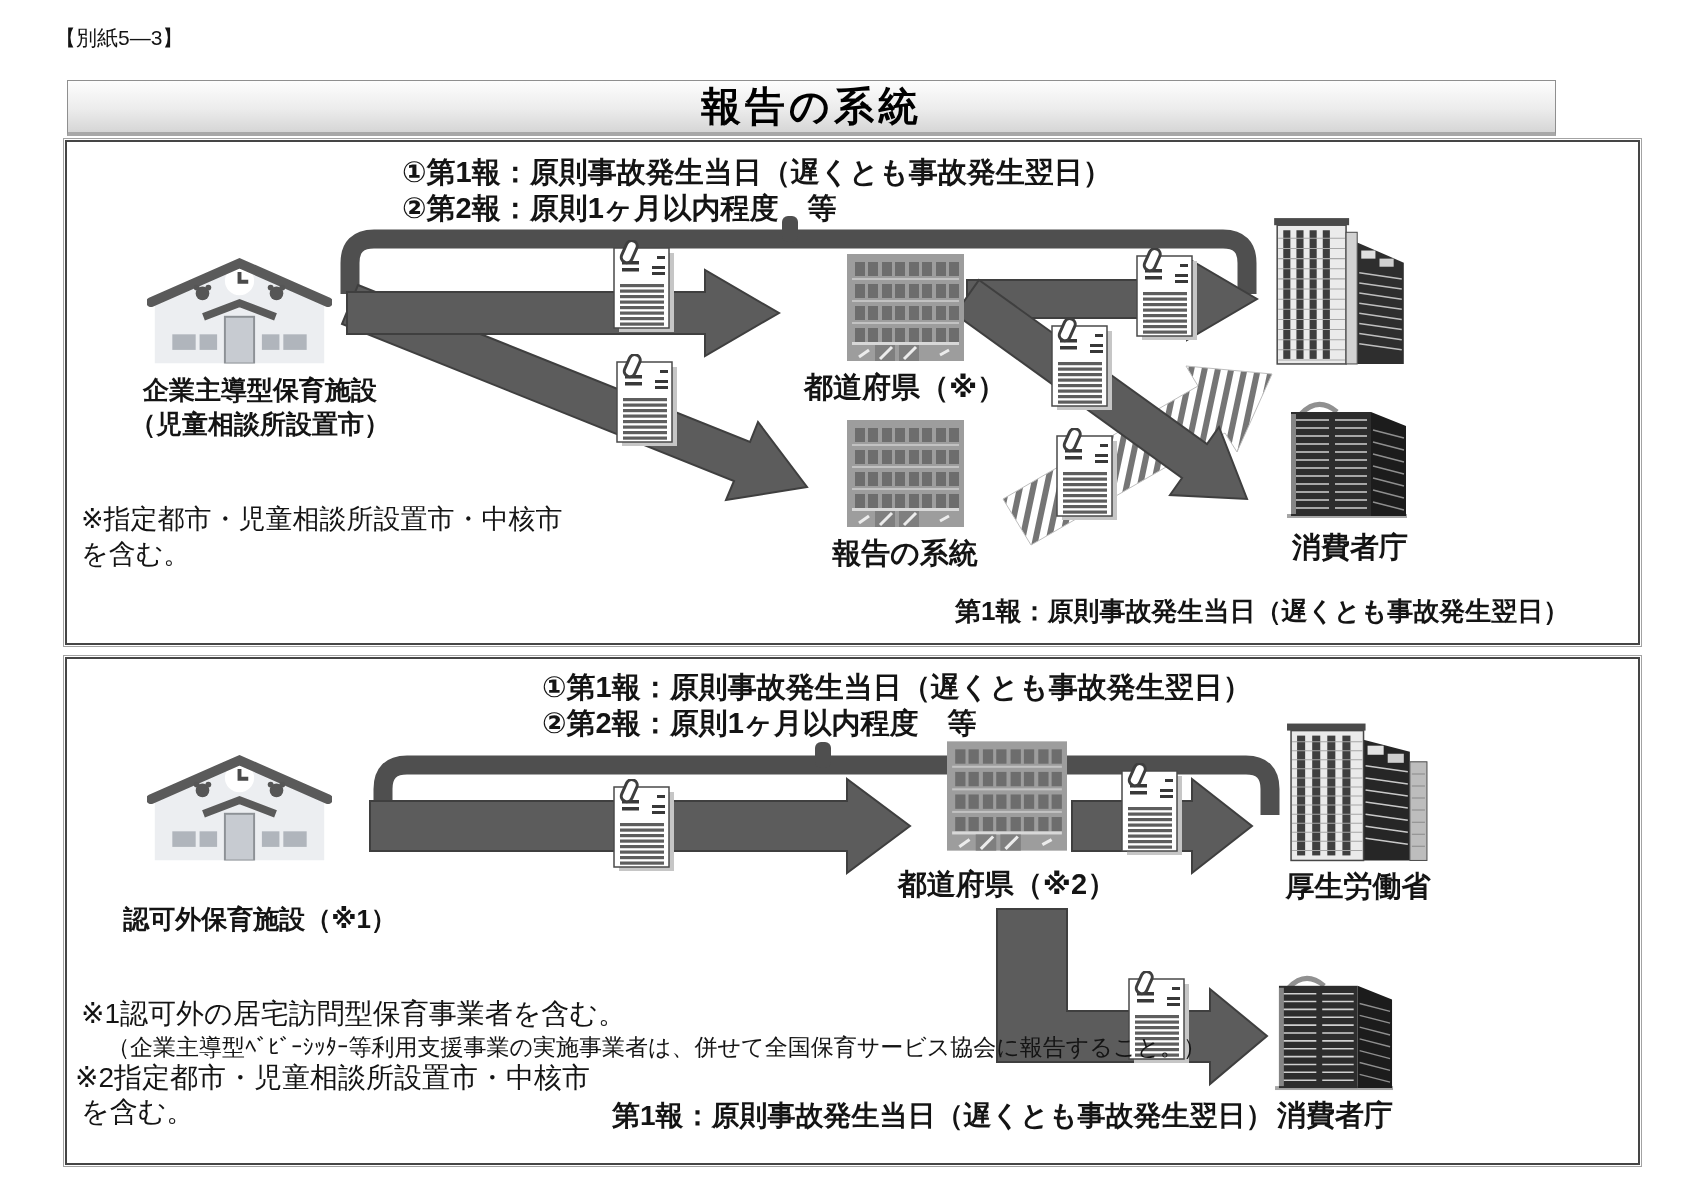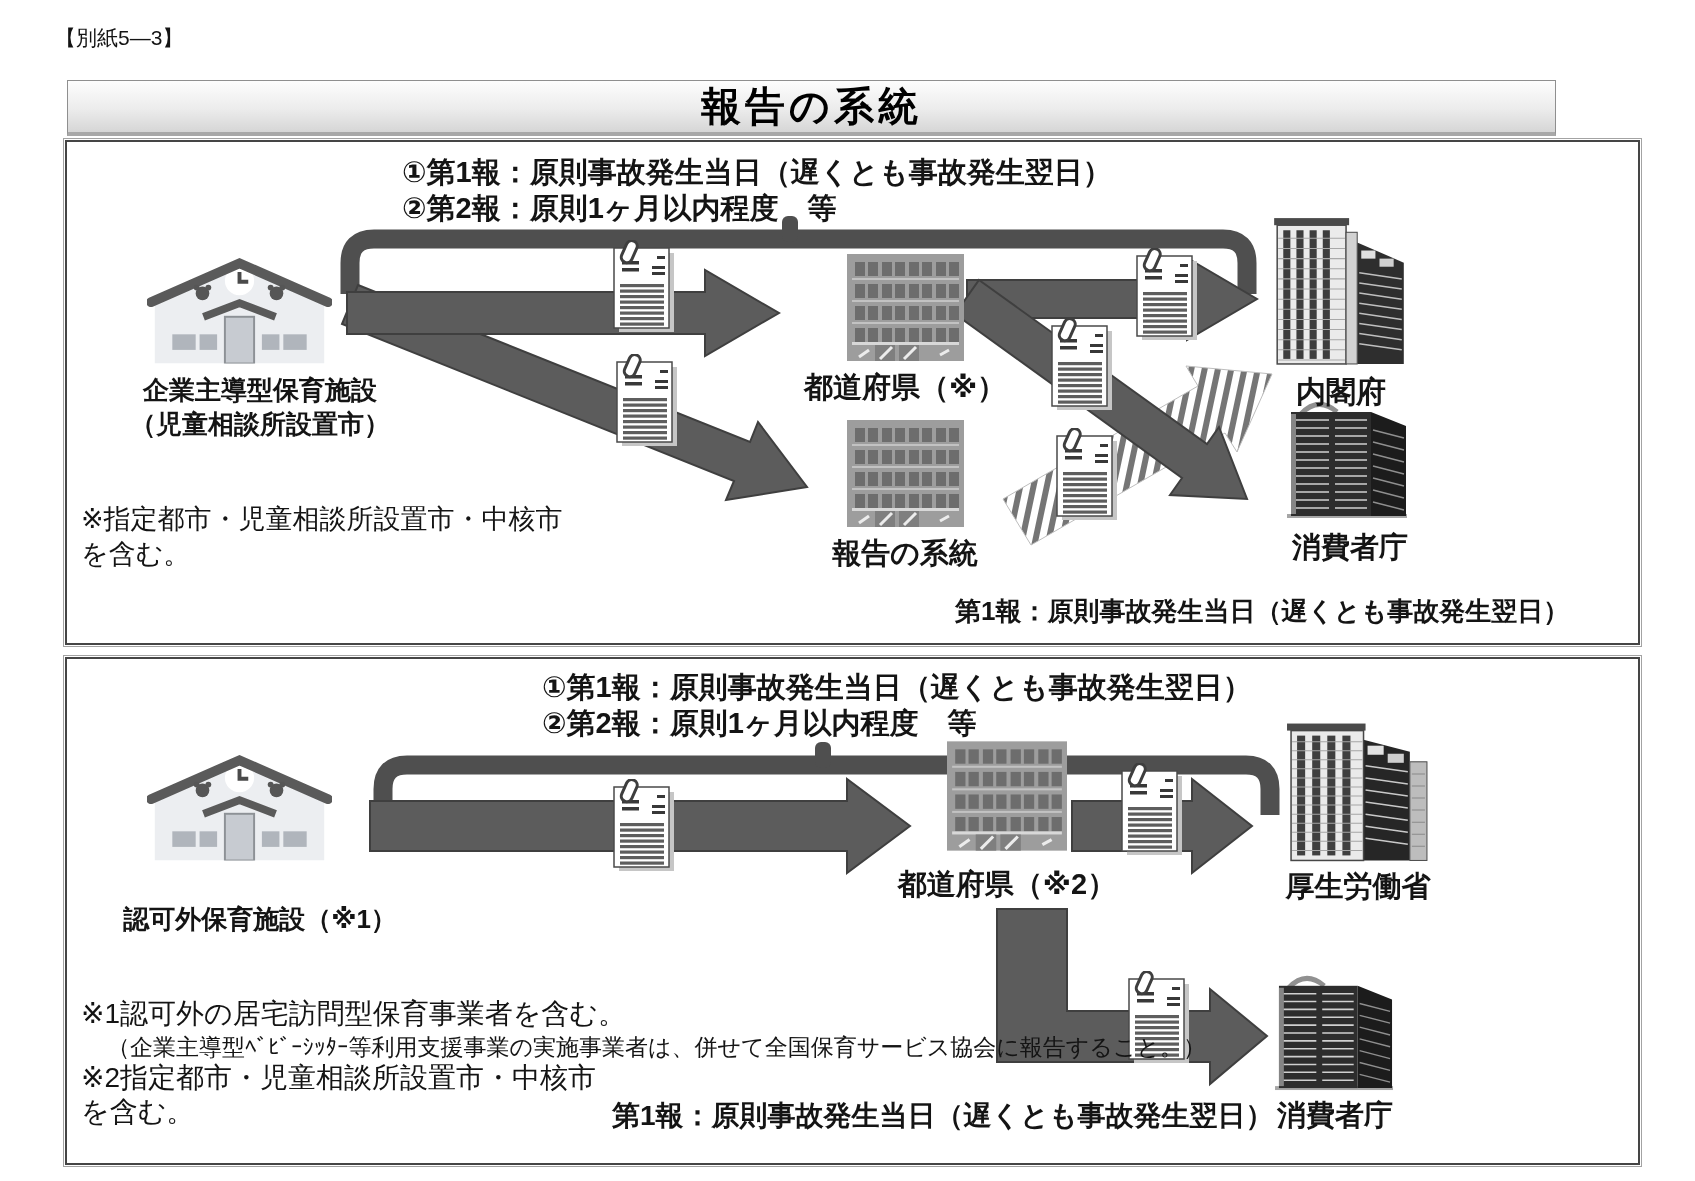--- a/index.html
+++ b/index.html
@@ -244,21 +244,20 @@
     <svg class="icon" style="left:983px; top:176px;" width="64" height="94" viewBox="0 0 64 94">
         <use href="#sym-doc"></use>
       </svg>
     <svg class="icon" style="left:988px; top:286px;" width="64" height="94" viewBox="0 0 64 94">
         <use href="#sym-doc"></use>
       </svg>
 
     <svg class="icon" style="left:1205px; top:68px;" width="138" height="157" viewBox="0 0 136 155">
         <use href="#sym-cabinet"></use>
       </svg>
-    <div class="txt ctr" style="left:1164px; top:230px; width:220px; font-size:30px;">内閣府</div>
 
     <svg class="icon" style="left:1218px; top:258px;" width="127" height="120" viewBox="0 0 127 120">
         <use href="#sym-consumer"></use>
       </svg>
     <div class="txt ctr lbl29" style="left:1173px; top:386px; width:220px;">消費者庁</div>
 
     <div class="txt note27" style="left:14px; top:360px; font-weight:500;">
       <div>※指定都市・児童相談所設置市・中核市</div>
       <div>を含む。</div>
     </div>
@@ -312,19 +311,19 @@
         <use href="#sym-doc"></use>
       </svg>
 
     <svg class="icon" style="left:1206px; top:315px;" width="125" height="118" viewBox="0 0 127 120">
         <use href="#sym-consumer"></use>
       </svg>
     <div class="txt ctr lbl29" style="left:1158px; top:437px; width:220px;">消費者庁</div>
 
     <div class="txt note28" style="left:14px; top:338px;">※1認可外の居宅訪問型保育事業者を含む。</div>
     <div class="txt" style="left:40px; top:373px; font-size:23px; font-weight:500;">（企業主導型ﾍﾞﾋﾞｰｼｯﾀｰ等利用支援事業の実施事業者は、併せて全国保育サービス協会に報告すること。）</div>
-    <div class="txt note28" style="left:14px; top:402px;">※2指定都市・児童相談所設置市・中核市</div>
+    <div class="txt note28" style="left:8px; top:402px;">※2指定都市・児童相談所設置市・中核市</div>
     <div class="txt note28" style="left:14px; top:436px;">を含む。</div>
 
     <div class="txt" style="left:545px; top:438px; font-size:28px;">第1報：原則事故発生当日（遅くとも事故発生翌日）</div>
   </div>
 
 </div>
 
 </body></html>

